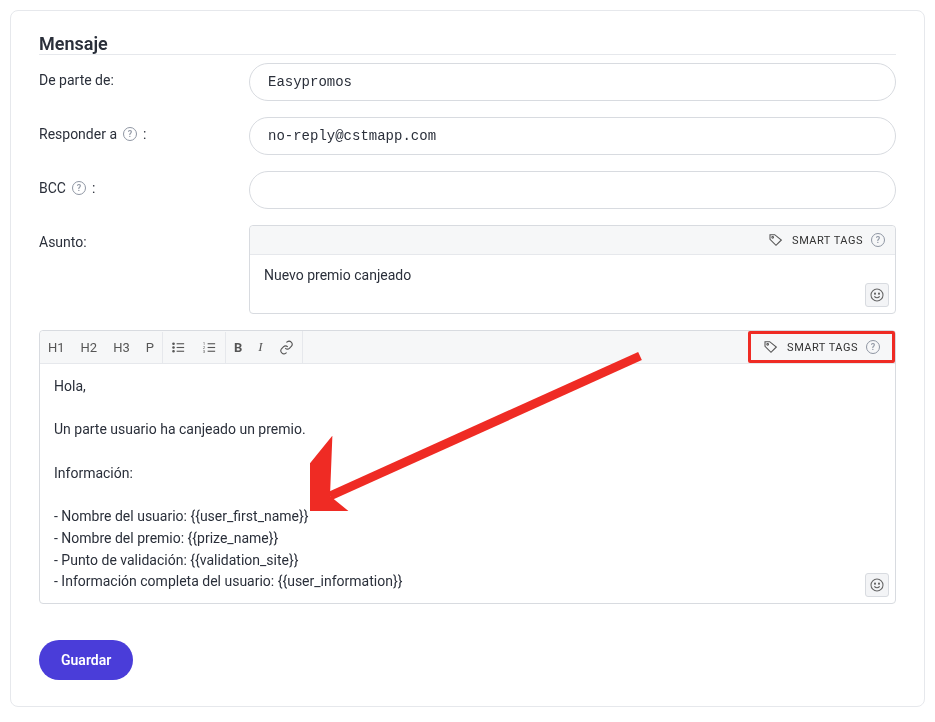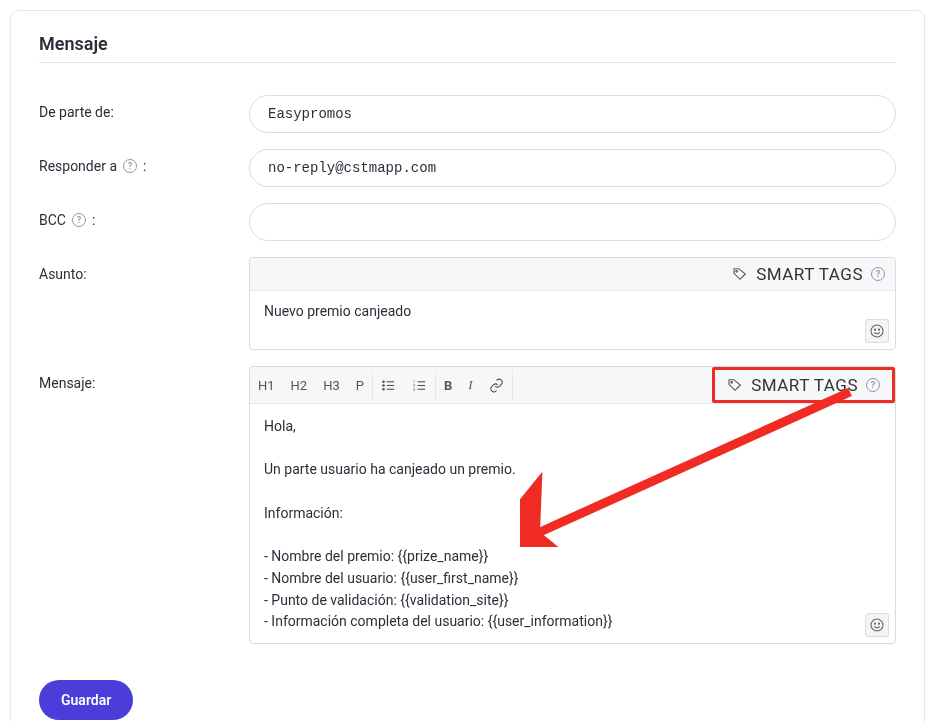--- a/index.html
+++ b/index.html
@@ -1,29 +1,29 @@
 <!DOCTYPE html>
 <html><head>
   <meta charset="utf-8">
   <style>
     * { box-sizing: border-box; margin: 0; padding: 0; font-family: -apple-system, BlinkMacSystemFont, "Segoe UI", Roboto, Helvetica, Arial, sans-serif; }
     body { background: #fff; padding: 10px; font-size: 14px; color: #2a2f3a; }
     .card { border: 1px solid #e6e8ec; border-radius: 8px; padding: 22px 28px 26px 28px; width: 915px; }
-    .title { font-size: 18px; font-weight: 600; padding-bottom: 8px; border-bottom: 1px solid #e6e8ec; margin-bottom: 32px; }
+    .title { font-size: 18px; font-weight: 600; border-bottom: 1px solid #e6e8ec; margin-bottom: 8px; }
     .form-row { display: flex; align-items: flex-start; margin-bottom: 16px; gap: 35px; }
     .label-col { width: 175px; font-size: 14px; color: #2a2f3a; padding-top: 9px; display:flex; align-items:center; gap:6px; }
     .input-col { flex: 1; }
     .pill { width: 100%; border: 1px solid #d8dbe0; border-radius: 999px; padding: 10px 18px; font-size: 14px; color:#2a2f3a; background:#fff;font-family:Liberation Mono, monospace; }
     .pill::placeholder { color:#888; }
     .help-circle { width:14px; height:14px; display:inline-flex; align-items:center; justify-content:center; border:1px solid #8f96a3; color:#8f96a3; border-radius:50%; font-size:9px; font-weight:600; line-height:1; }
     .editor-box { border:1px solid #d8dbe0; border-radius:4px; background:#fff; position:relative; }
     .st-bar { display:flex; justify-content:flex-end; align-items:center; padding:6px 10px; background:#f6f7f8; border-bottom:1px solid #e6e8ec; border-top-left-radius:4px; border-top-right-radius:4px; gap:8px; }
     .st-group { display:flex; align-items:center; gap:8px; padding:5px 12px; }
     .st-group.boxed { border:3px solid #ef2b24; border-radius:2px; }
-    .st-label { font-size:17px; letter-spacing:0.5px; color:#333; }
+    .st-label { font-size:11px; letter-spacing:0.5px; color:#333; }
     .ed-content { padding:12px 14px 10px 14px; min-height:58px; position:relative; }
     .ed-content.msg { min-height:220px; line-height:1.55; font-size:14px; }
     .emoji-btn { position:absolute; right:6px; bottom:6px; width:24px; height:24px; border:1px solid #d8dbe0; background:#f3f4f6; display:flex; align-items:center; justify-content:center; border-radius:3px; cursor:pointer; }
     .toolbar { display:flex; align-items:center; background:#f6f7f8; border-bottom:1px solid #e6e8ec; border-top-left-radius:4px; border-top-right-radius:4px; padding:0; }
     .tb-group { display:flex; align-items:center; border-right:1px solid #e6e8ec; }
     .tb-btn { padding:8px 8px; font-size:13px; color:#555; cursor:pointer; display:flex; align-items:center; justify-content:center; }
     .tb-spacer { flex:1; }
     .tag-icon { width:16px; height:16px; }
     .save-btn { background:#4a3dd9; color:#fff; border:none; border-radius:999px; padding:12px 22px; font-size:14px; font-weight:600; margin-top:20px; cursor:pointer; box-shadow:0 1px 0 rgba(0,0,0,0.15) inset 0 0; }
     svg { display:block; }
@@ -92,21 +92,20 @@
                 <circle cx="15" cy="10" r="0.8" fill="#666"></circle>
               </svg>
           </div>
         </div>
       </div>
     </div>
   </div>
 
   
   <div class="form-row" style="position:relative;">
-    <div class="label-col">Mensaje:</div>
     <div class="input-col">
       <div class="editor-box" style="position:relative;">
         <div class="toolbar">
           <div class="tb-group">
             <div class="tb-btn">H1</div>
             <div class="tb-btn">H2</div>
             <div class="tb-btn">H3</div>
             <div class="tb-btn">P</div>
           </div>
           <div class="tb-group">
@@ -151,22 +150,22 @@
             <span class="help-circle">?</span>
           </div>
         </div>
         <div class="ed-content msg">
           <div>Hola,</div>
           <br>
           <div>Un parte usuario ha canjeado un premio.</div>
           <br>
           <div>Información:</div>
           <br>
+          <div>- Nombre del usuario: {{user_first_name}}</div>
           <div>- Nombre del premio: {{prize_name}}</div>
-          <div>- Nombre del usuario: {{user_first_name}}</div>
           <div>- Punto de validación: {{validation_site}}</div>
           <div>- Información completa del usuario: {{user_information}}</div>
           <div class="emoji-btn">
             <svg width="16" height="16" viewBox="0 0 24 24" fill="none" stroke="#666" stroke-width="1.6">
                 <circle cx="12" cy="12" r="9"></circle>
                 <path d="M8 14s1.5 2 4 2 4-2 4-2"></path>
                 <circle cx="9" cy="10" r="0.8" fill="#666"></circle>
                 <circle cx="15" cy="10" r="0.8" fill="#666"></circle>
               </svg>
           </div>

